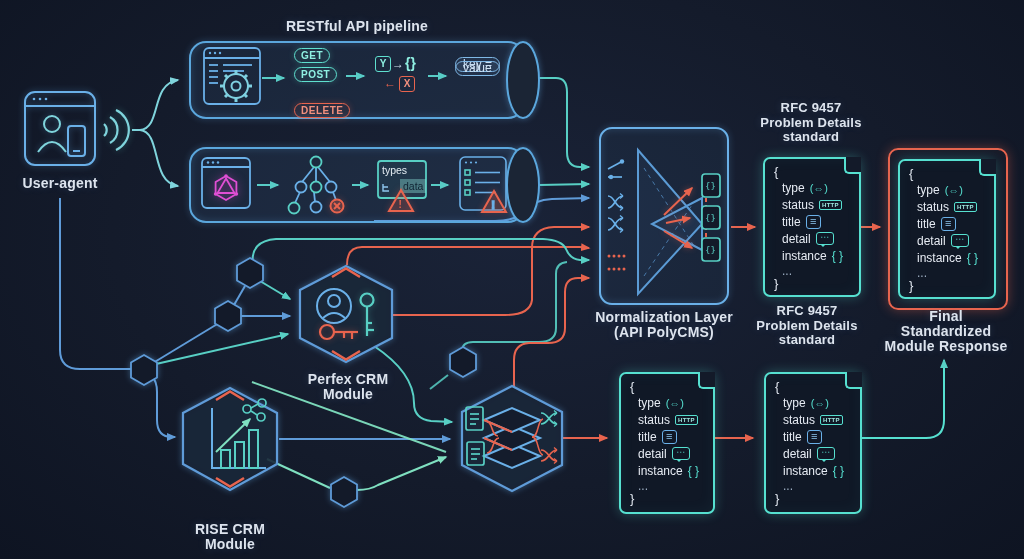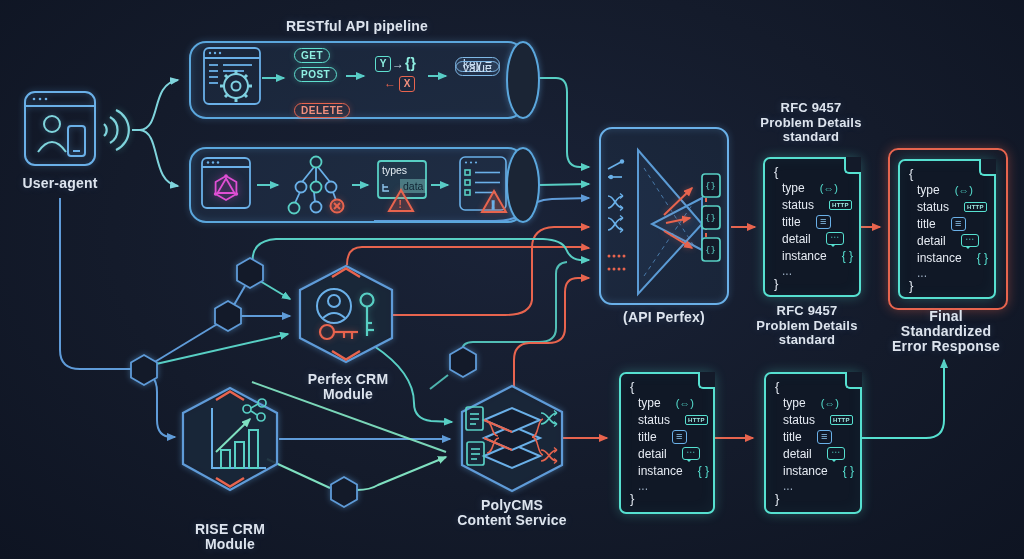--- a/index.html
+++ b/index.html
@@ -29,21 +29,21 @@
   .tbrace{position:absolute;z-index:3;color:#8ff0e2;font-size:14px;font-weight:bold;}
   
   .pdoc{position:absolute;z-index:3;border:2px solid #56e0d0;border-radius:7px;
         background:rgba(16,24,38,.94);
         box-shadow:0 0 12px rgba(86,224,208,.3), inset 0 0 16px rgba(86,224,208,.05);}
   .pdoc .fold{position:absolute;top:-2px;right:-2px;width:15px;height:15px;background:#131a29;
         border-left:2px solid #56e0d0;border-bottom:2px solid #56e0d0;
         border-bottom-left-radius:5px;}
   .pdoc .brace{color:#dfe5ee;font-size:13px;line-height:14px;margin-left:9px;}
   .pdoc .brace.open{margin-top:6px;}
-  .prow{display:flex;align-items:center;gap:15px;height:17px;margin-left:17px;
+  .prow{display:flex;align-items:center;gap:5px;height:17px;margin-left:17px;
         color:#e6ebf3;font-size:12px;}
   .prow.dots{color:#9fb0c4;height:13px;}
   .icon-link{color:#56e0d0;font-size:11px;} .icon-link::before{content:"(\21D4)";}
   .icon-http{border:1.2px solid #56e0d0;border-radius:2px;color:#9fe8e0;font-size:6px;
         font-weight:bold;letter-spacing:.3px;padding:1px 2px;line-height:6px;}
   .icon-lines{width:13px;height:12px;border:1.3px solid #6ab0e8;border-radius:3px;color:#8ec6ee;
         font-size:11px;line-height:11px;text-align:center;}
   .icon-lines::before{content:"\2261";}
   .icon-chat{position:relative;width:16px;height:11px;border:1.2px solid #56e0d0;border-radius:3px;
         color:#56e0d0;font-size:9px;line-height:8px;text-align:center;}
@@ -392,21 +392,22 @@
 <span class="tbox" style="left:375px;top:56px;">Y</span>
 <span class="arr-r" style="left:392px;top:57px;"></span>
 <span class="tbrace" style="left:405px;top:55px;">{}</span>
 <span class="arr-l" style="left:384px;top:76px;"></span>
 <span class="tbox red" style="left:399px;top:76px;">X</span>
 
 <span class="kv" style="left:455px;top:57px;">key =</span>
 <span class="kv" style="left:455px;top:61px;">value</span>
 
 <div class="lbl" style="left:584px;top:310px;width:160px;">
-  <div>(API Perfex)</div>
+  <div>Normalization Layer</div>
+  <div>(API PolyCMS)</div>
 </div>
 
 <div class="lbl small" style="left:750px;top:101px;width:122px;">
   <div>RFC 9457</div>
   <div>Problem Details</div>
   <div>standard</div>
 </div>
 <div class="lbl small" style="left:746px;top:304px;width:122px;">
   <div>RFC 9457</div>
   <div>Problem Details</div>
@@ -414,27 +415,23 @@
 </div>
 
 <div class="lbl" style="left:286px;top:372px;width:124px;">
   <div>Perfex CRM</div>
       <div>Module</div>
 </div>
 <div class="lbl" style="left:170px;top:522px;width:120px;">
   <div>RISE CRM</div>
       <div>Module</div>
 </div>
-<div class="lbl" style="left:442px;top:498px;width:140px;">
-  <div>PolyCMS</div>
-      <div>Content Service</div>
-</div>
 <div class="lbl" style="left:884px;top:309px;width:124px;">
   <div>Final Standardized</div>
-      <div>Error Response</div>
+      <div>Module Response</div>
 </div>
 
 <div class="pdoc" style="left:763px;top:157px;width:94px;height:136px;">
   <div class="fold"></div>
   <div class="brace open">{</div>
   <div class="prow">
         <span>type</span>
         <span class="icon-link"></span>
       </div>
   <div class="prow">

